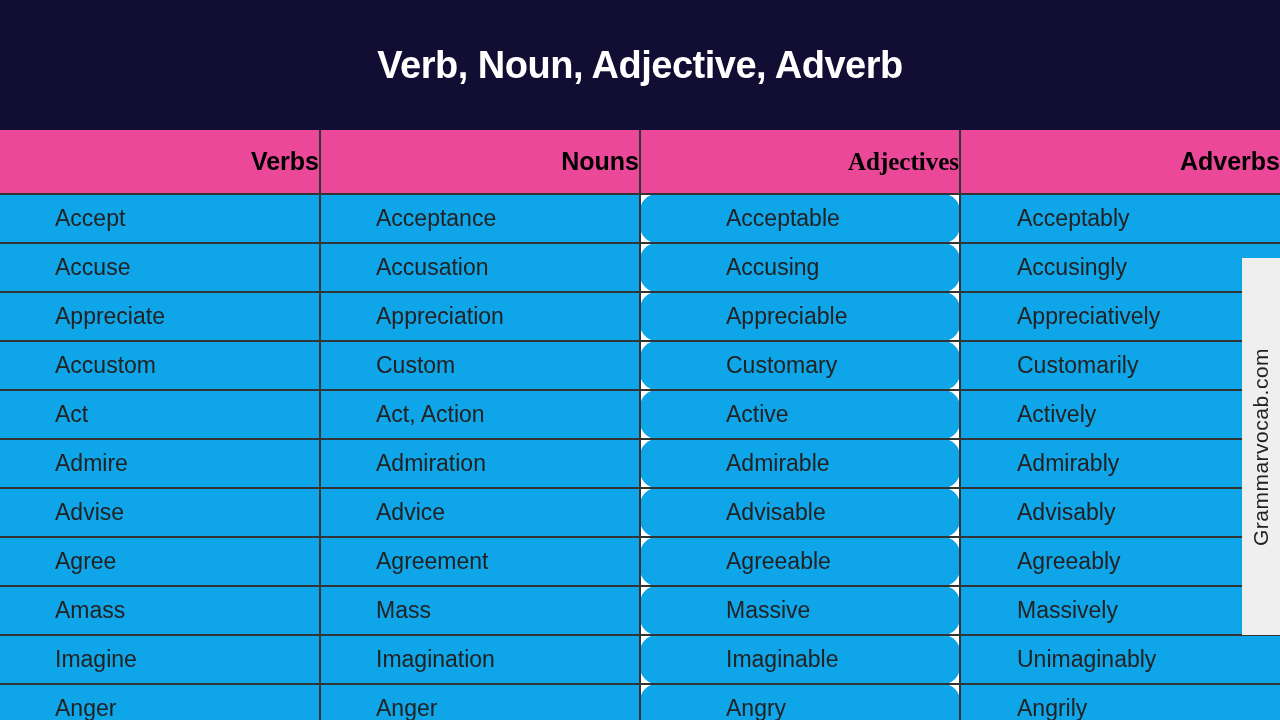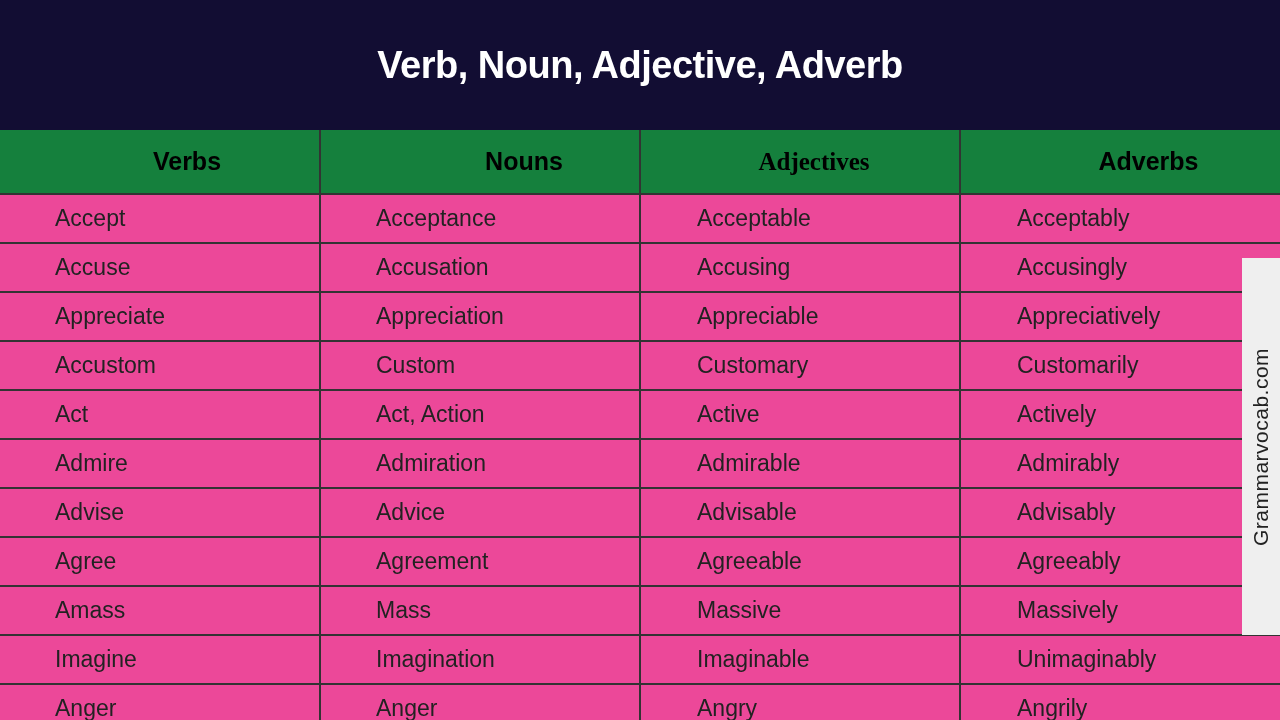--- a/index.html
+++ b/index.html
@@ -48,52 +48,52 @@
     width: 1280px;
     border-collapse: collapse;
     table-layout: fixed;
   }
   .word-table col.c0 { width: 320px; }
   .word-table col.c1 { width: 320px; }
   .word-table col.c2 { width: 320px; }
   .word-table col.c3 { width: 320px; }
 
   .word-table th {
-    background: #15803d;
+    background: #ec4899;
     color: #000000;
     font-size: 25px;
     font-weight: bold;
-    text-align: center;
+    text-align: right;
     padding: 17px 0 17px 55px;
     border-bottom: 2px solid #333333;
     border-right: 2px solid #333333;
     height: 42px;
     box-sizing: border-box;
   }
   .word-table th:last-child { border-right: none; }
   .word-table th.h1 { padding-left: 88px; }
   .word-table th.h2 { padding-left: 28px; font-family: Liberation Serif, serif; }
   .word-table th.h3 { padding-left: 56px; }
 
   .word-table td {
-    background: #ec4899;
+    background: #0ea5e9;
     color: #222222;
     font-size: 23px;
     text-align: left;
     padding: 10px 0 10px 55px;
     border-bottom: 2px solid #333333;
     border-right: 2px solid #333333;
     height: 47px;
     box-sizing: border-box;
     white-space: nowrap;
     overflow: hidden;
   }
   .word-table td:last-child { border-right: none; }
   .word-table td.c1 { }
-  .word-table td.c2 { padding-left: 56px; }
+  .word-table td.c2 { padding-left: 85px; border-radius: 17px; }
   .word-table td.c3 { padding-left: 56px; }
 
   
   .watermark {
     position: absolute;
     right: 0;
     top: 258px;
     width: 38px;
     height: 377px;
     background: #efefef;

